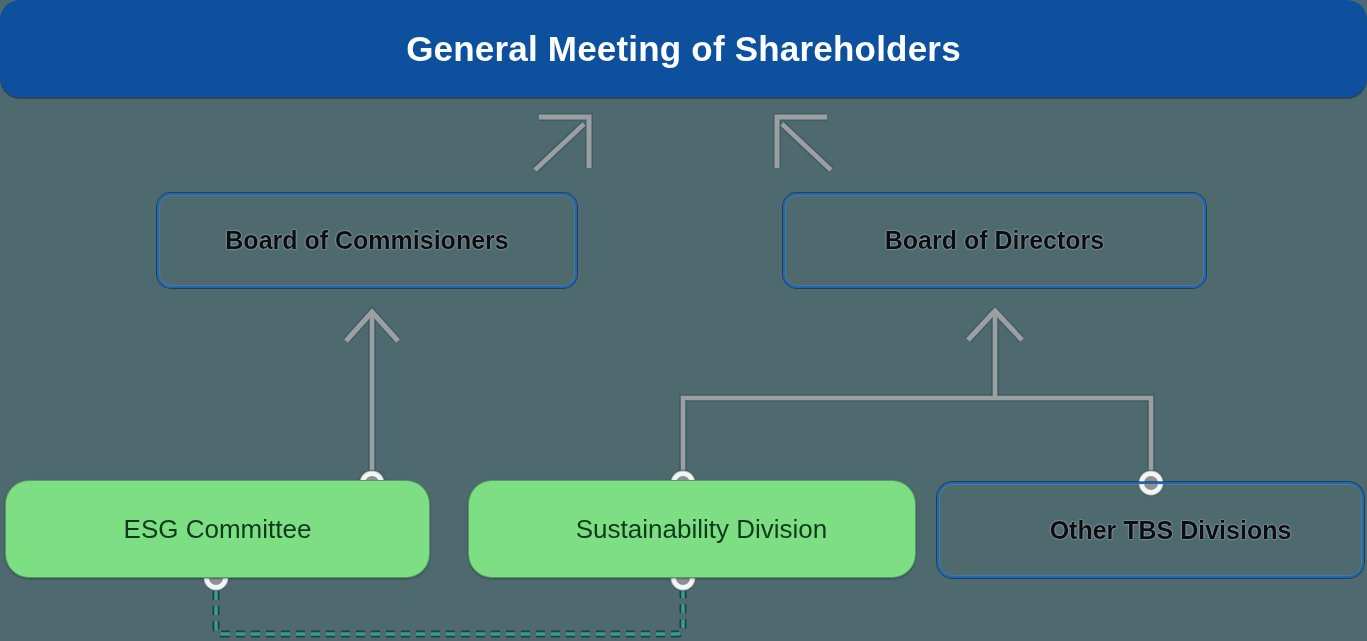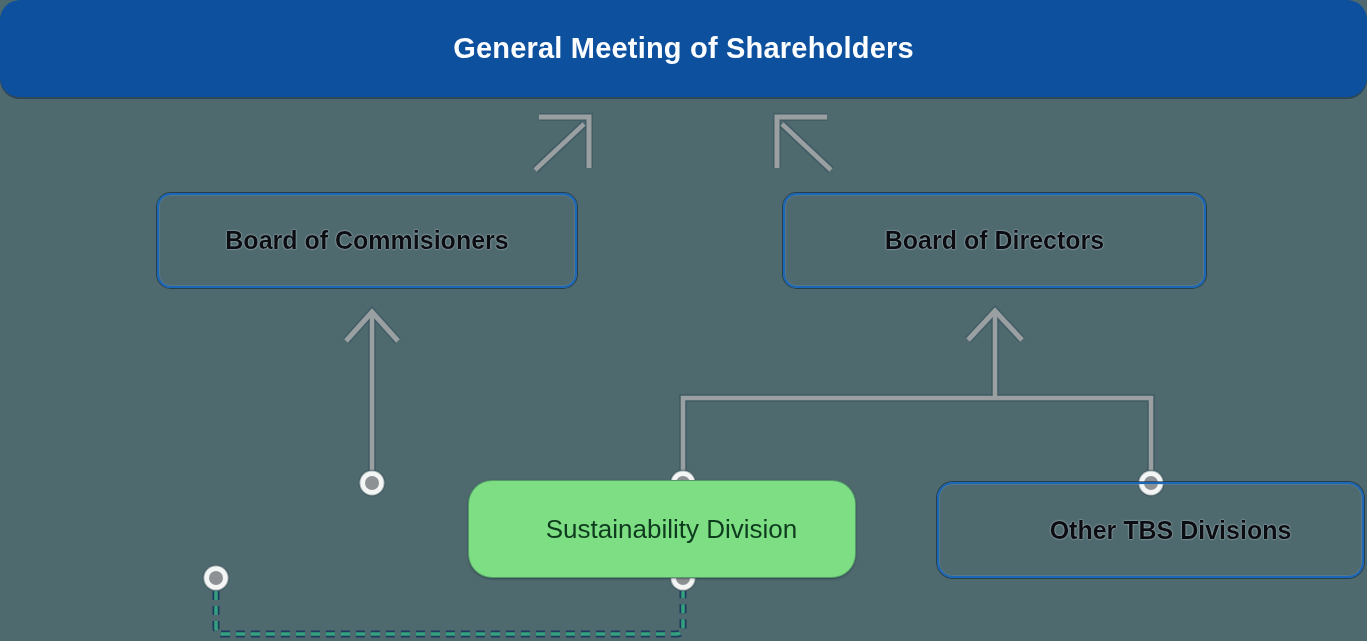--- a/index.html
+++ b/index.html
@@ -26,21 +26,21 @@
   .stage{position:absolute;inset:0;}
   .banner{
     position:absolute;left:0;top:0;width:1367px;height:97px;
     background:var(--banner-blue);
     border-radius:20px;
     box-shadow:0 2px 0 rgba(8,30,60,.45);
     display:flex;align-items:center;justify-content:center;
   }
   .banner .label{
     color:var(--banner-text);
-    font-size:29px;font-weight:bold;letter-spacing:.2px;
+    font-size:35px;font-weight:bold;letter-spacing:.2px;
   }
   .node{
     position:absolute;display:flex;align-items:center;justify-content:center;
     box-sizing:border-box;text-align:center;
   }
   .node.outlined{
     background:transparent;
     border:2px solid var(--outline-border);
     box-shadow:0 0 0 1px rgba(8,25,50,.55), inset 0 0 0 1px rgba(120,170,220,.22);
   }
@@ -54,21 +54,21 @@
     border:1px solid rgba(25,55,65,.40);
     box-shadow:0 1px 2px rgba(10,25,35,.40);
   }
   .node.green .label{
     color:var(--green-text);
     font-weight:500;font-size:26px;
   }
   .n-boc{left:157px;top:193px;width:420px;height:95px;border-radius:14px;}
   .n-bod{left:783px;top:193px;width:423px;height:95px;border-radius:14px;}
   .n-esg{left:5px;top:480px;width:425px;height:98px;border-radius:24px;}
-  .n-sus{left:468px;top:480px;width:388px;height:98px;border-radius:24px;padding-left:19px;}
+  .n-sus{left:468px;top:480px;width:448px;height:98px;border-radius:24px;padding-left:19px;}
   .n-tbs{left:937px;top:482px;width:427px;height:96px;border-radius:16px;padding-left:40px;}
 
   svg.connectors{position:absolute;inset:0;pointer-events:none;}
   .under{stroke:var(--connector-dark);stroke-width:8;fill:none;opacity:.5;}
   .over{stroke:var(--connector-gray);stroke-width:4.5;fill:none;}
   .head-over{stroke:var(--connector-gray);stroke-width:5;fill:none;stroke-linejoin:miter;}
   .dash-under{stroke:var(--dash-dark);stroke-width:7;fill:none;stroke-dasharray:9 6;}
   .dash-over{stroke:var(--dash-teal);stroke-width:3.5;fill:none;stroke-dasharray:9 6;}
   .handle-ring{fill:var(--handle-ring);stroke:rgba(45,65,75,.35);stroke-width:2;}
   .handle-dot{fill:var(--handle-dot);}
@@ -142,20 +142,23 @@
   </div>
 
   <div class="node outlined n-bod">
     <span class="label">Board of Directors</span>
   </div>
 
   <div class="node outlined n-boc">
     <span class="label">Board of Commisioners</span>
   </div>
 
+  <div class="node green n-esg">
+    <span class="label">ESG Committee</span>
+  </div>
 
   <div class="node green n-sus">
     <span class="label">Sustainability Division</span>
   </div>
 
   <div class="node outlined n-tbs">
     <span class="label">Other TBS Divisions</span>
   </div>
 
 </div>

